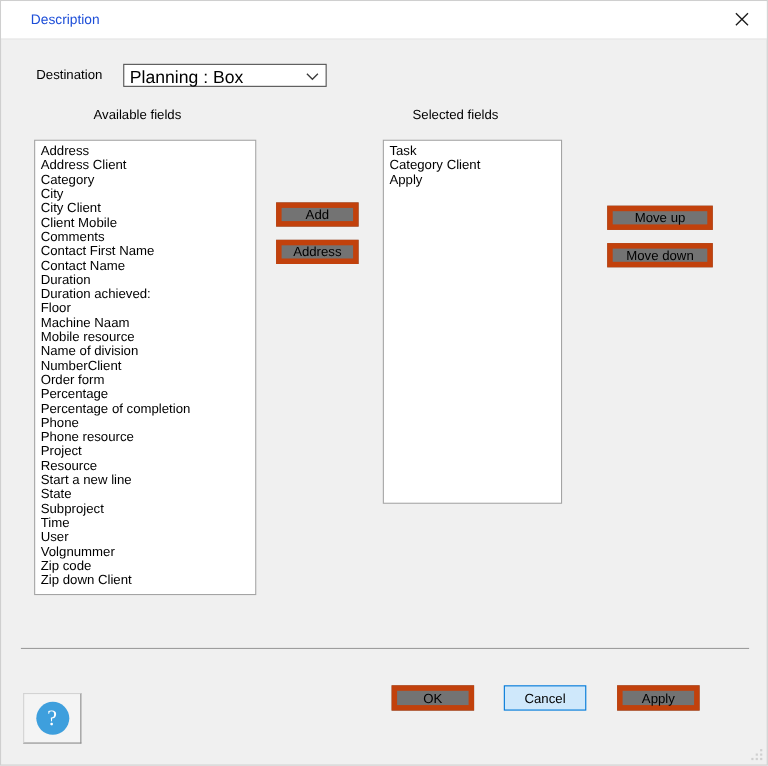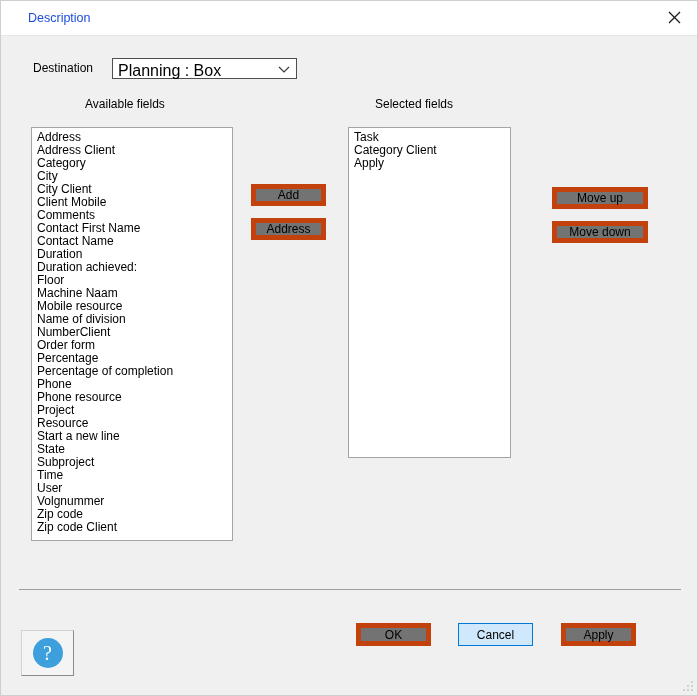--- a/index.html
+++ b/index.html
@@ -263,21 +263,21 @@
         <li>Phone resource</li>
         <li>Project</li>
         <li>Resource</li>
         <li>Start a new line</li>
         <li>State</li>
         <li>Subproject</li>
         <li>Time</li>
         <li>User</li>
         <li>Volgnummer</li>
         <li>Zip code</li>
-        <li>Zip code Client</li>
+        <li>Zip down Client</li>
       </ul>
   </div>
 
   <div class="listbox list-selected">
     <ul>
         <li>Task</li>
         <li>Category Client</li>
         <li>Apply</li>
       </ul>
   </div>

